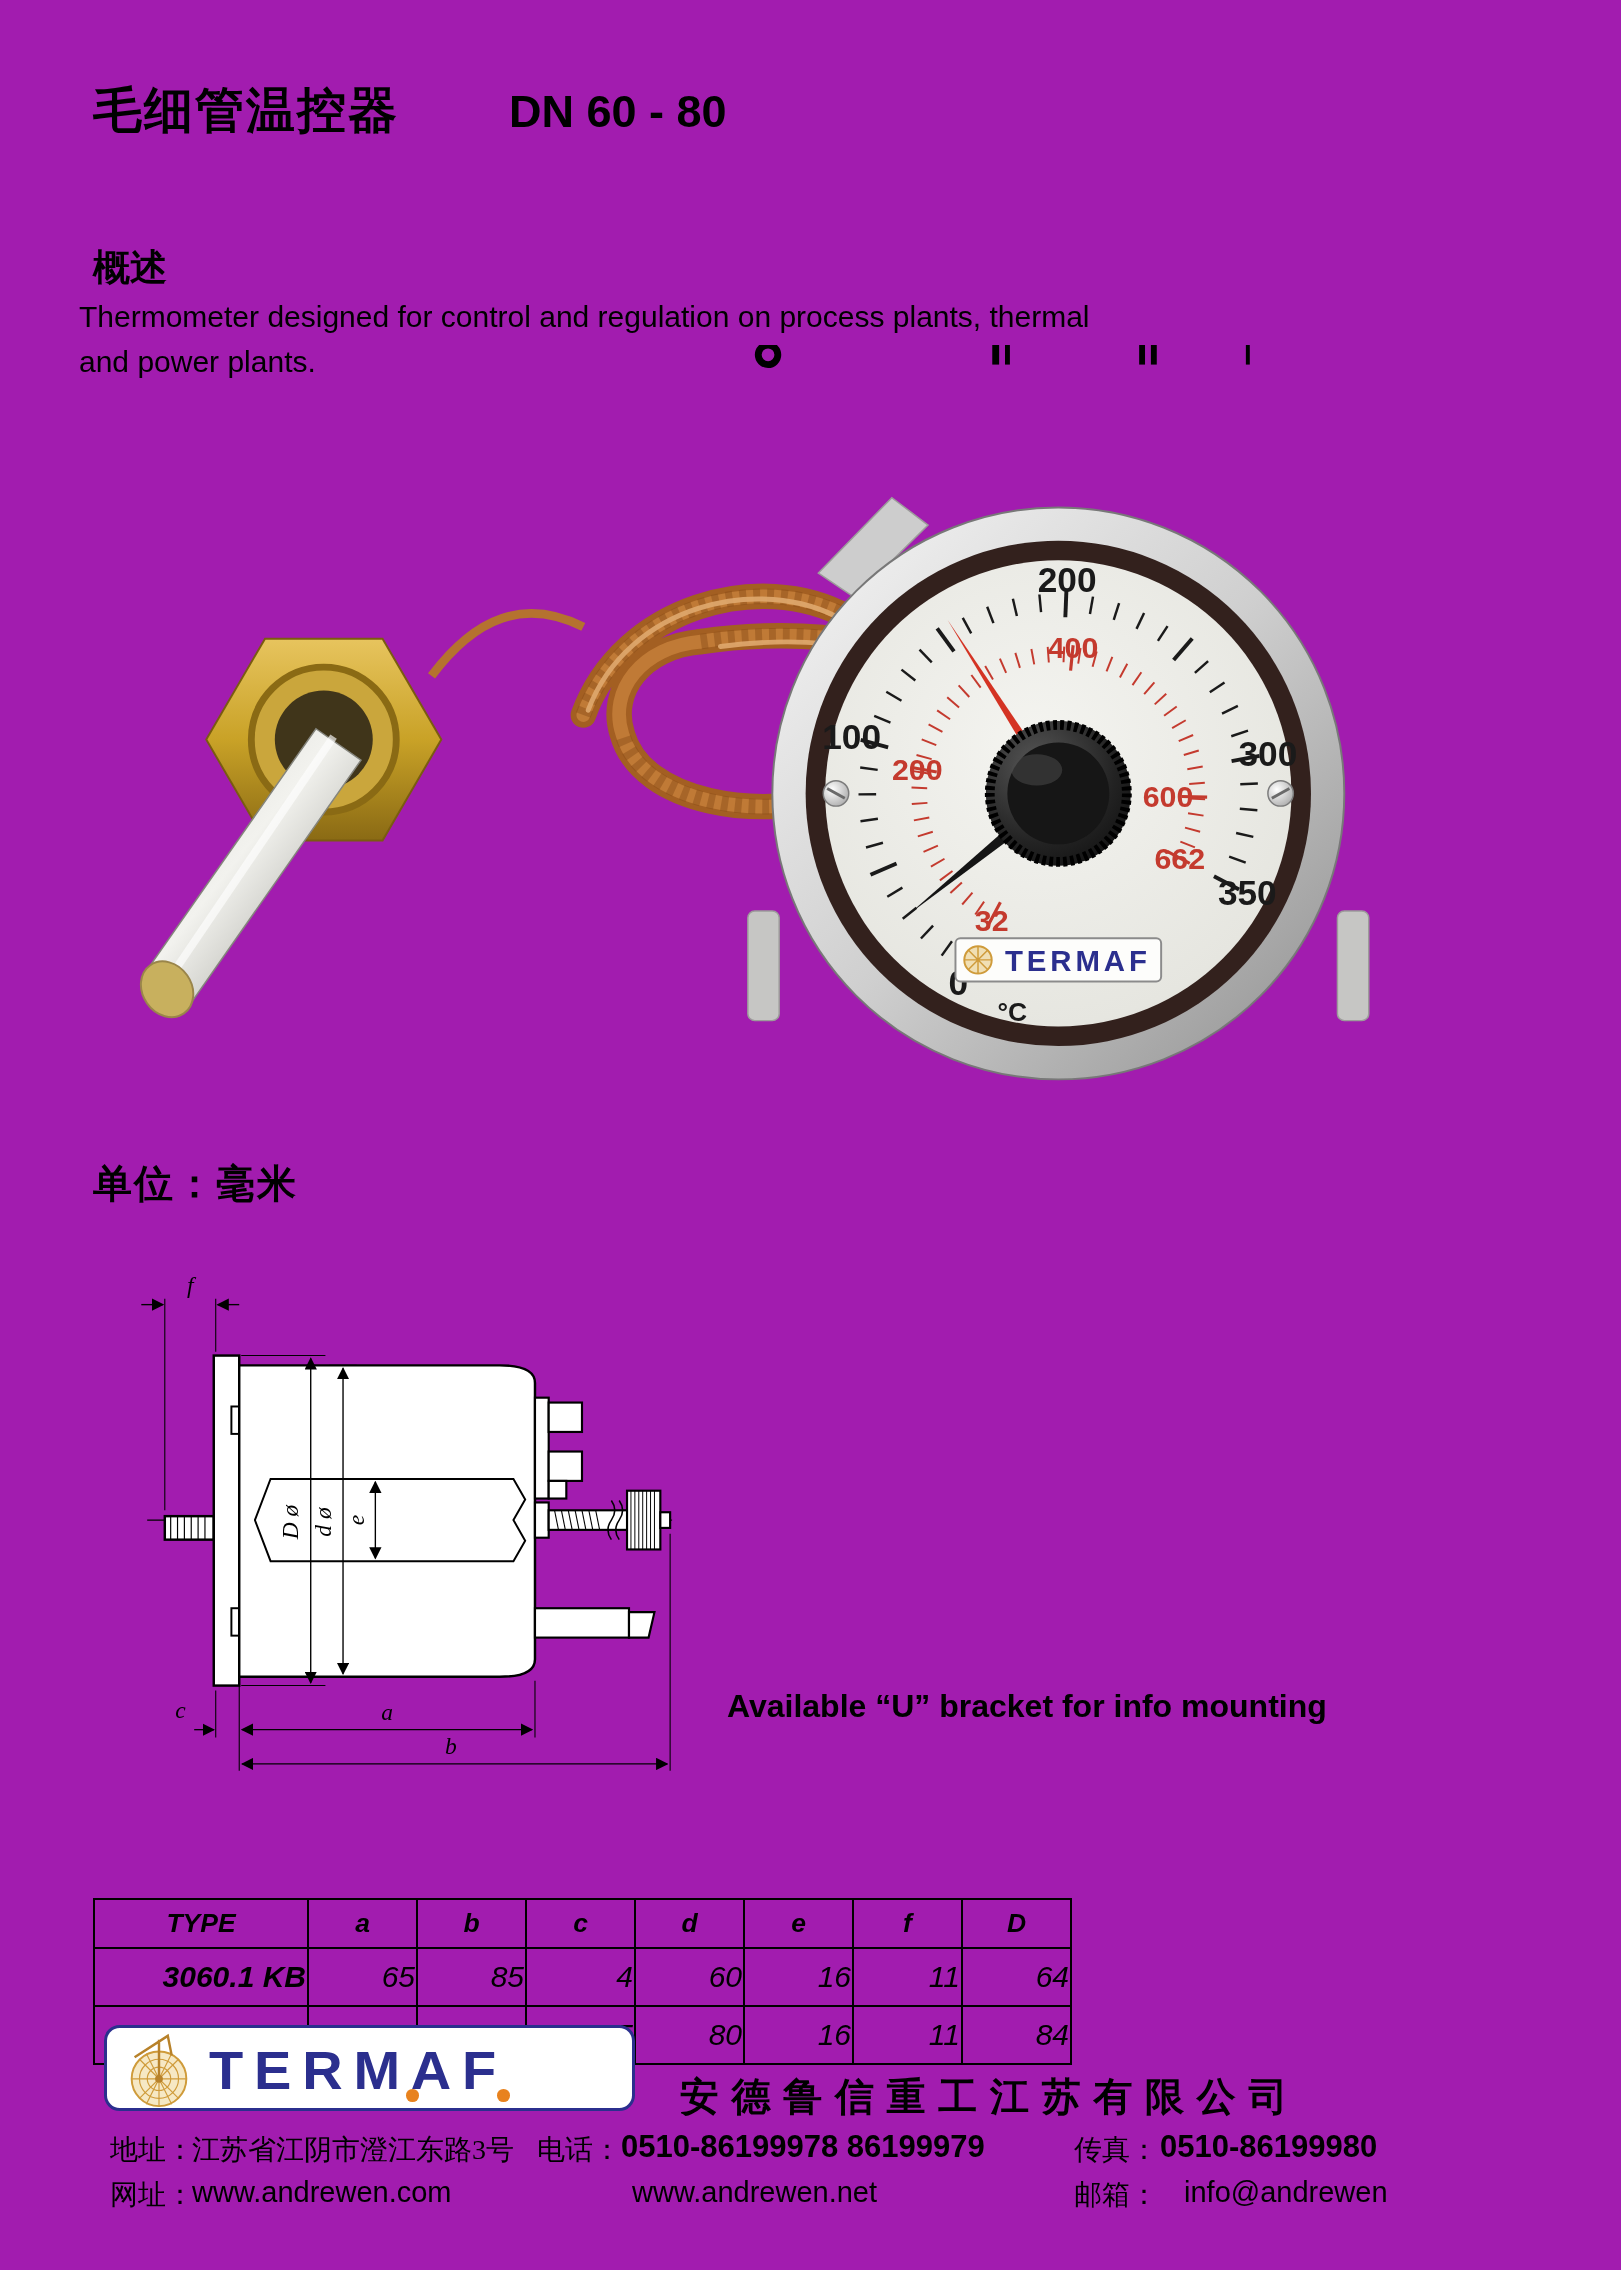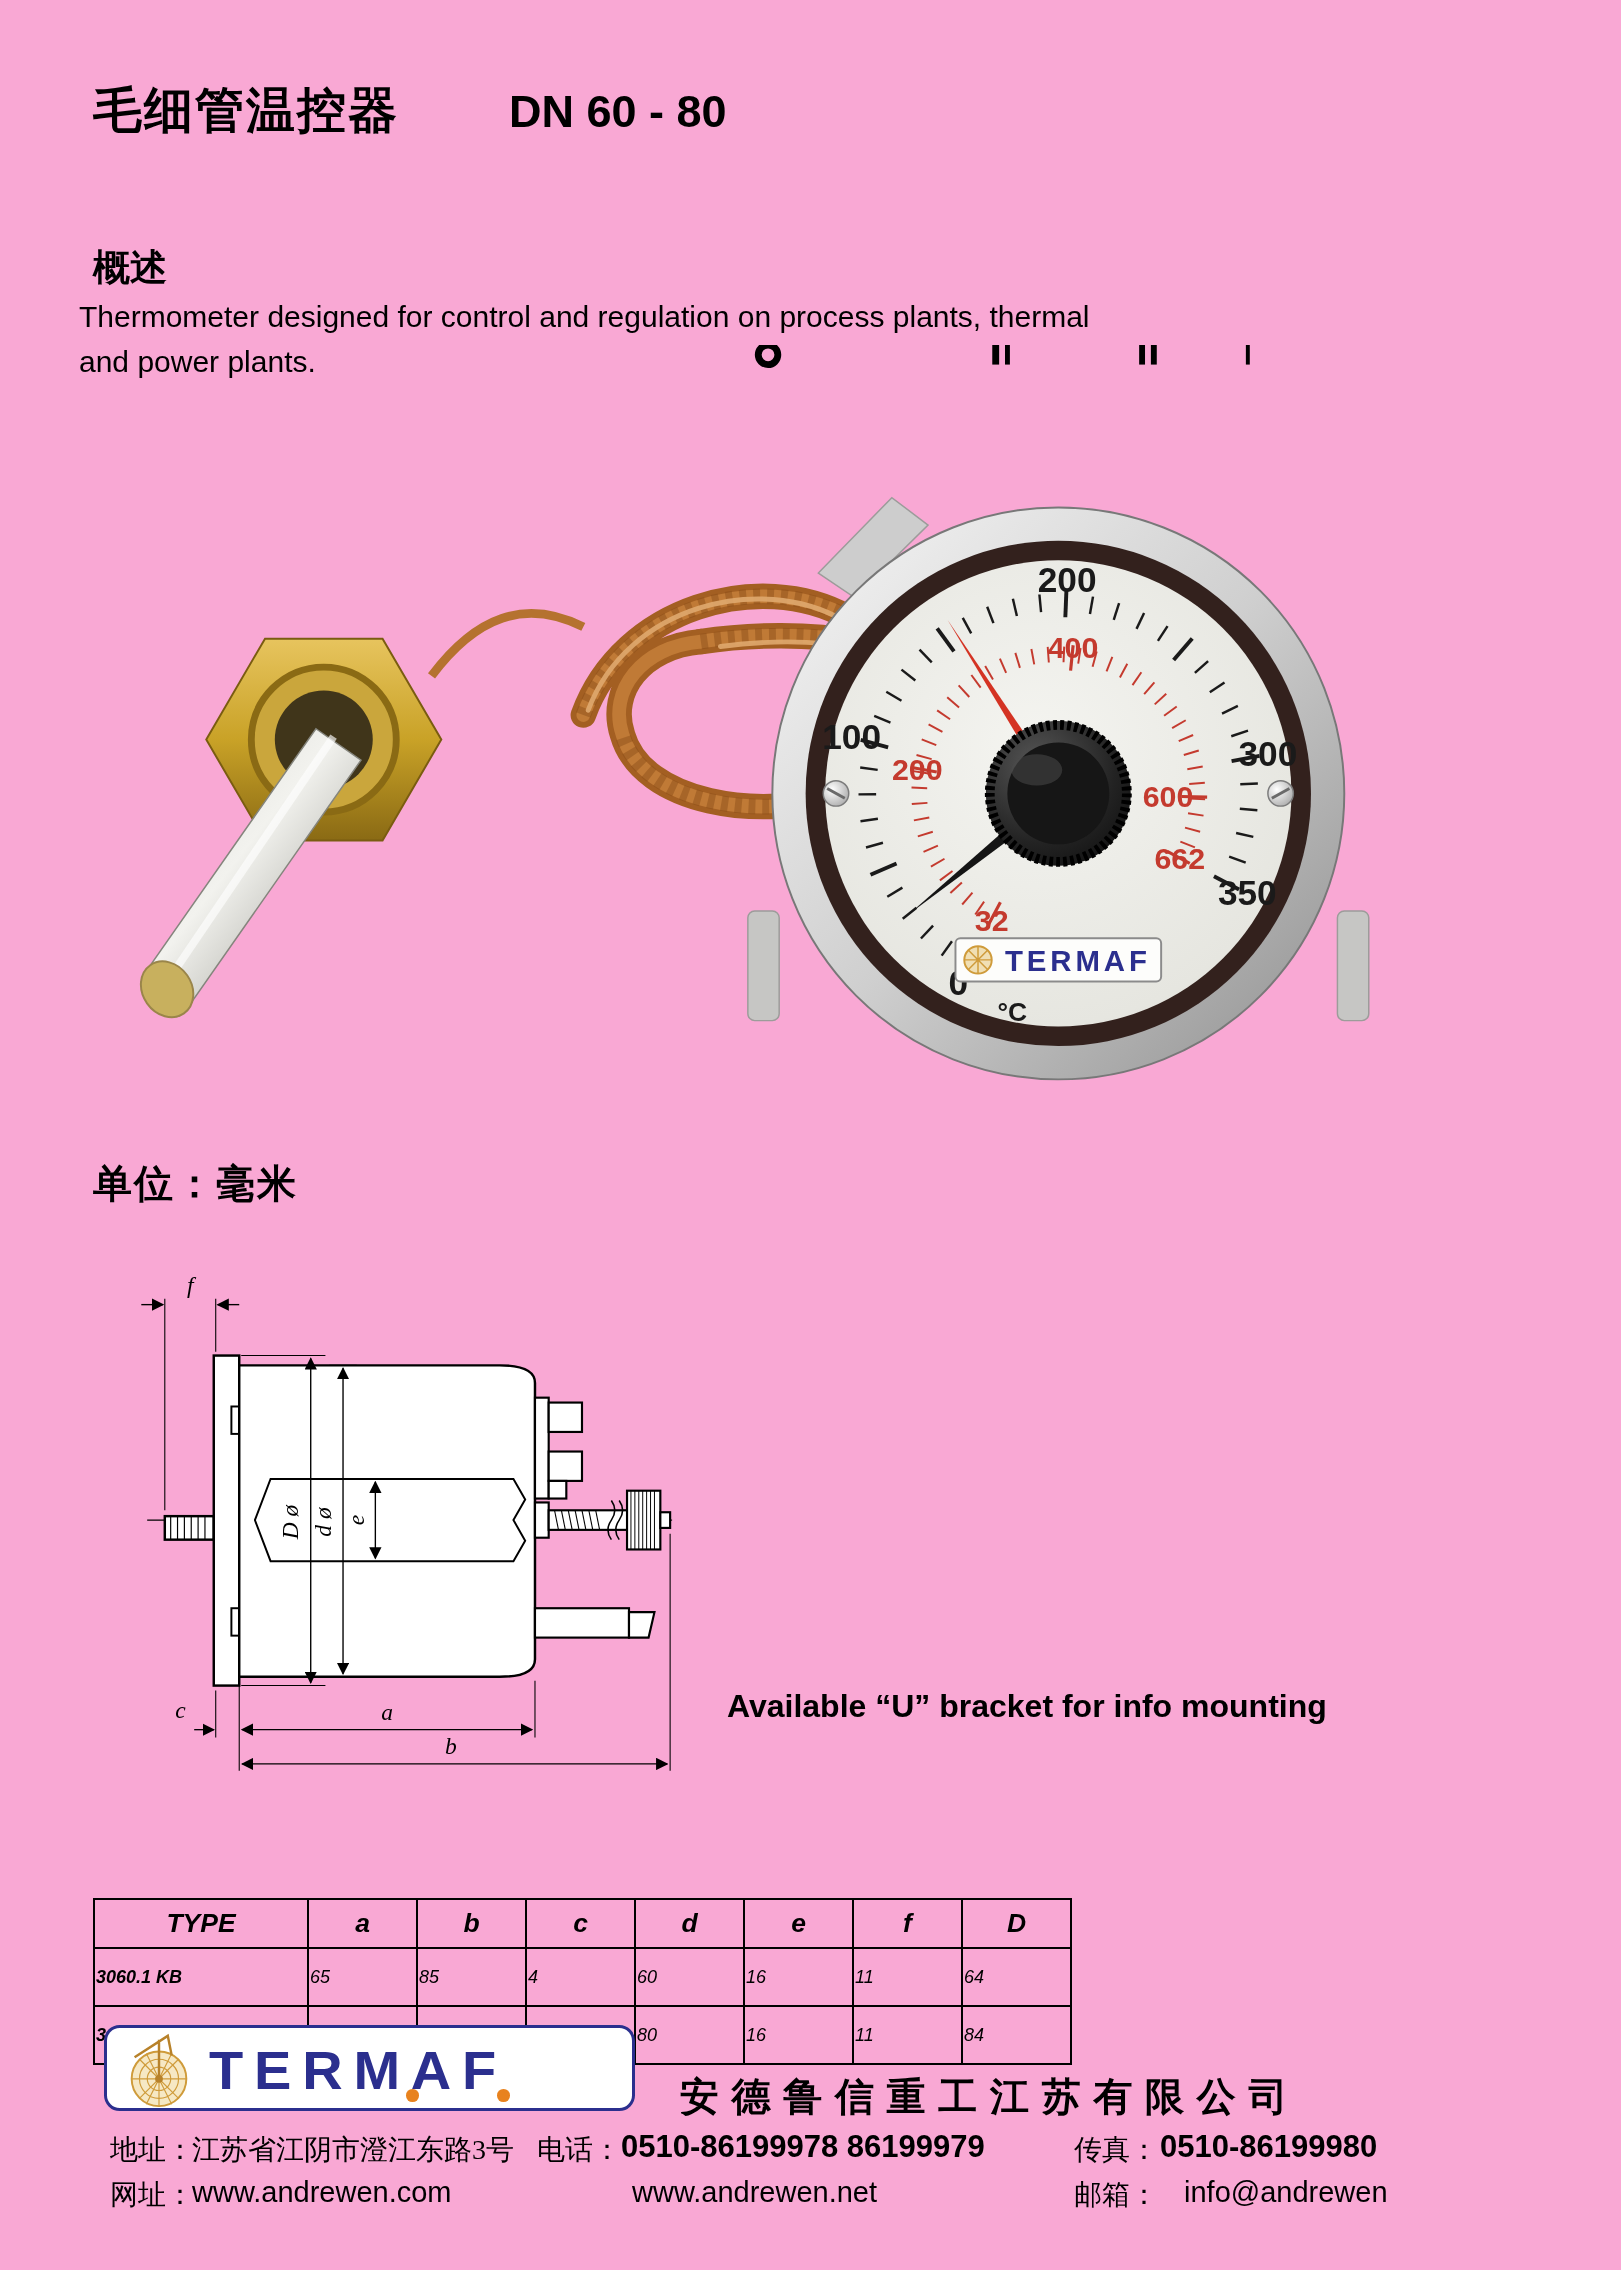--- a/index.html
+++ b/index.html
@@ -1,28 +1,28 @@
 <!DOCTYPE html>
 <html><head>
 <meta charset="utf-8">
 <style>
   html,body{margin:0;padding:0;background:#888;}
-  .page{position:relative;width:1621px;height:2270px;background:#f9a8d4;margin:0 auto;
+  .page{position:relative;width:1621px;height:2270px;background:#a21caf;margin:0 auto;
         font-family:"Liberation Sans",sans-serif;color:#000;overflow:hidden;}
   .abs{position:absolute;}
   .title-zh{font-size:49px;font-weight:bold;letter-spacing:2px;}
   .title-model{font-size:45px;font-weight:bold;margin-left:110px;}
   .sec-head{font-size:37px;font-weight:600;}
   .body-text{font-size:30px;line-height:45px;}
   .units-head{font-family:"Liberation Serif",serif;font-size:39px;font-weight:600;letter-spacing:2px;}
   .bracket-note{font-size:32px;font-weight:bold;}
   table.dim{border-collapse:collapse;border:2.9px solid #000;table-layout:fixed;}
   table.dim th{border:2px solid #000;border-bottom:2.9px solid #000;font-style:italic;font-weight:bold;
                font-size:26.5px;height:45px;text-align:center;}
-  table.dim td{border:2px solid #000;font-style:italic;font-size:18px;height:54px;text-align:left;}
+  table.dim td{border:2px solid #000;font-style:italic;font-size:30px;height:54px;text-align:right;}
   table.dim td.type{font-weight:bold;}
   .logo-box{box-sizing:border-box;border:3.9px solid #2b2f8e;border-radius:15.7px;background:#fff;}
   .logo-text{font-size:56px;font-weight:bold;color:#2b2f8e;letter-spacing:10.8px;transform:scaleY(0.95);}
   .logo-dot{width:12.7px;height:12.7px;border-radius:50%;background:#e8821e;}
   .company{font-size:39px;font-weight:bold;letter-spacing:12.7px;white-space:nowrap;}
   .f-label{font-family:"Liberation Serif",serif;font-size:28px;white-space:nowrap;}
   .f-serif{font-family:"Liberation Serif",serif;font-size:28px;white-space:nowrap;}
   .f-num{font-size:31px;font-weight:bold;white-space:nowrap;}
   .f-url{font-size:29px;white-space:nowrap;}
   svg text{font-family:"Liberation Sans",sans-serif;}

